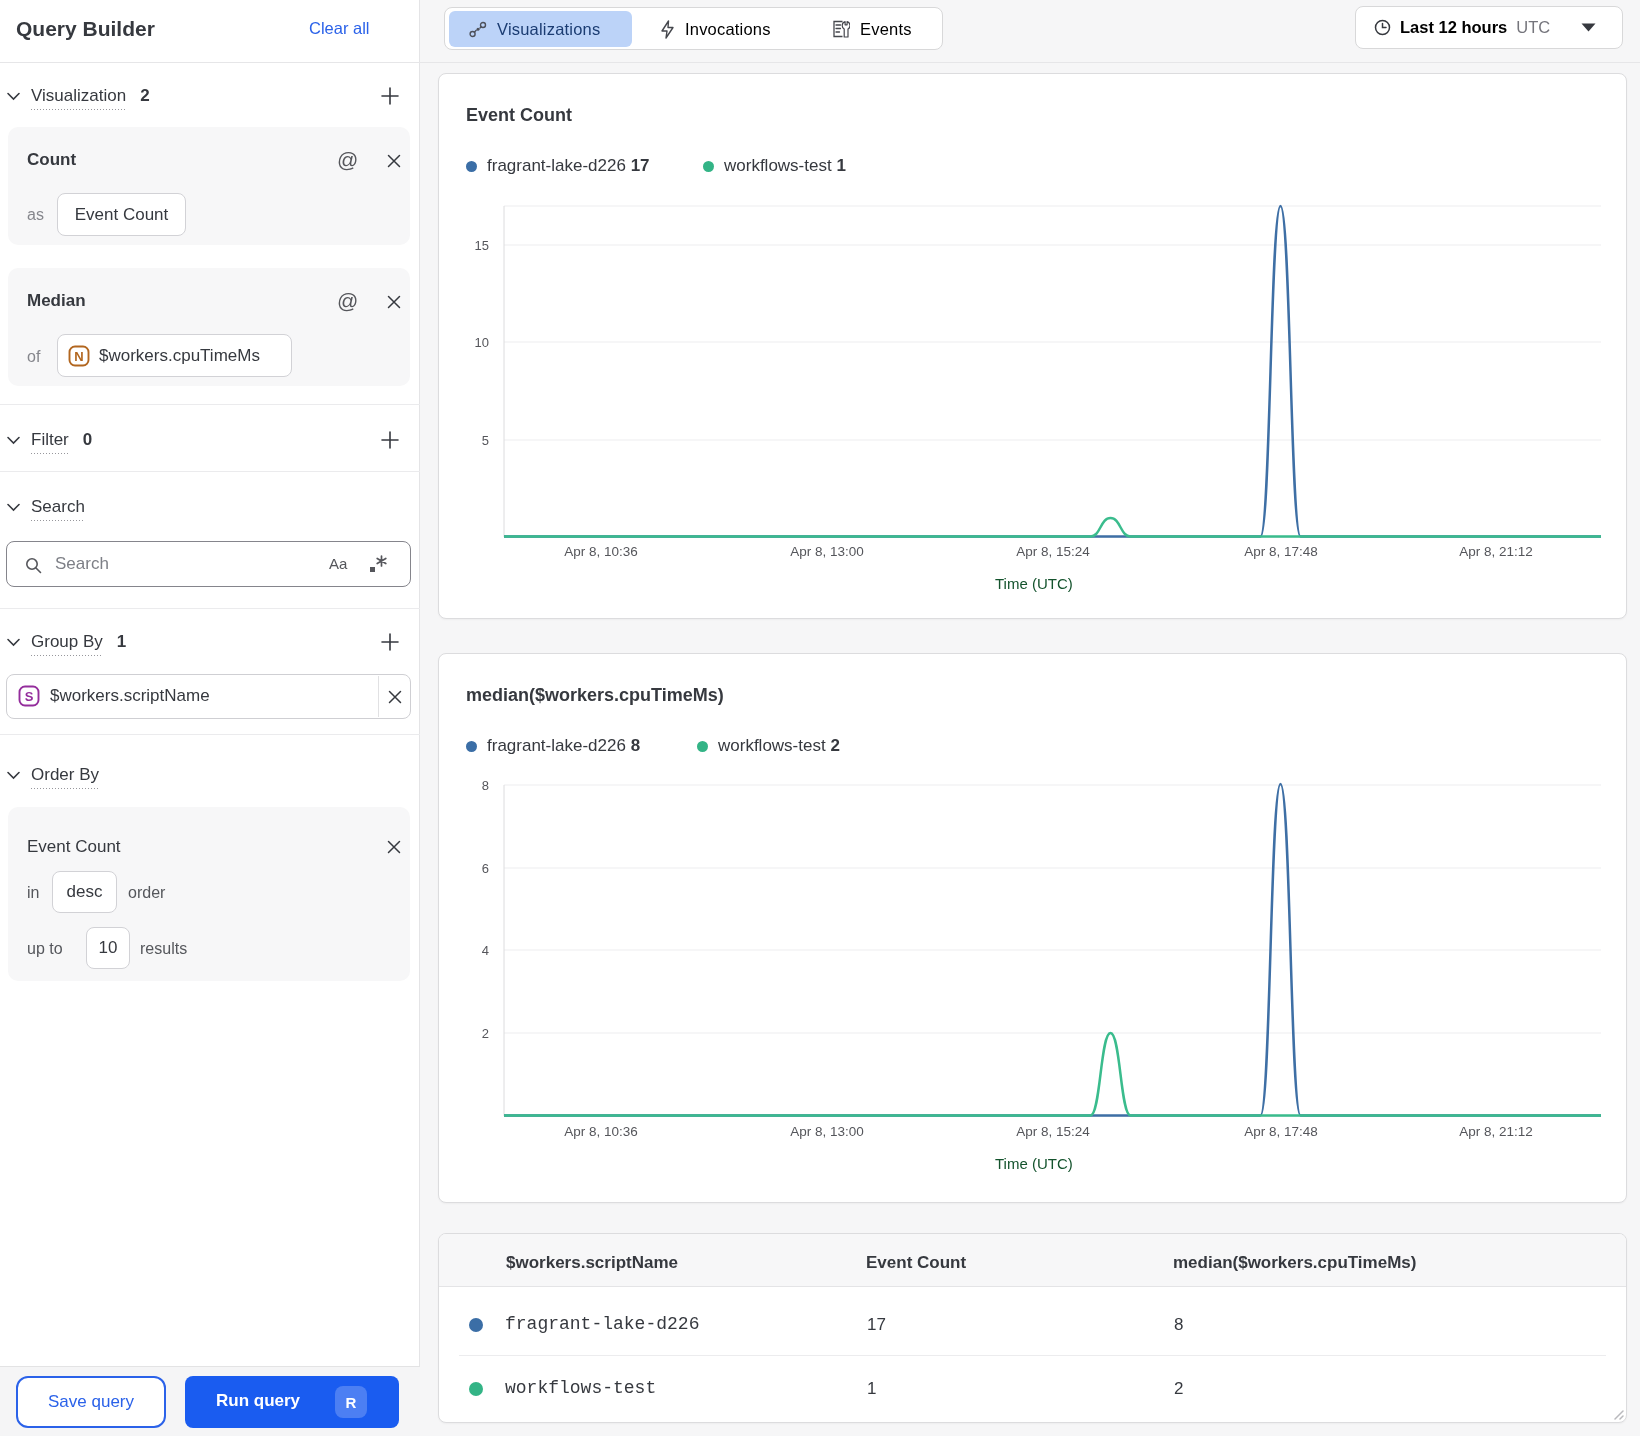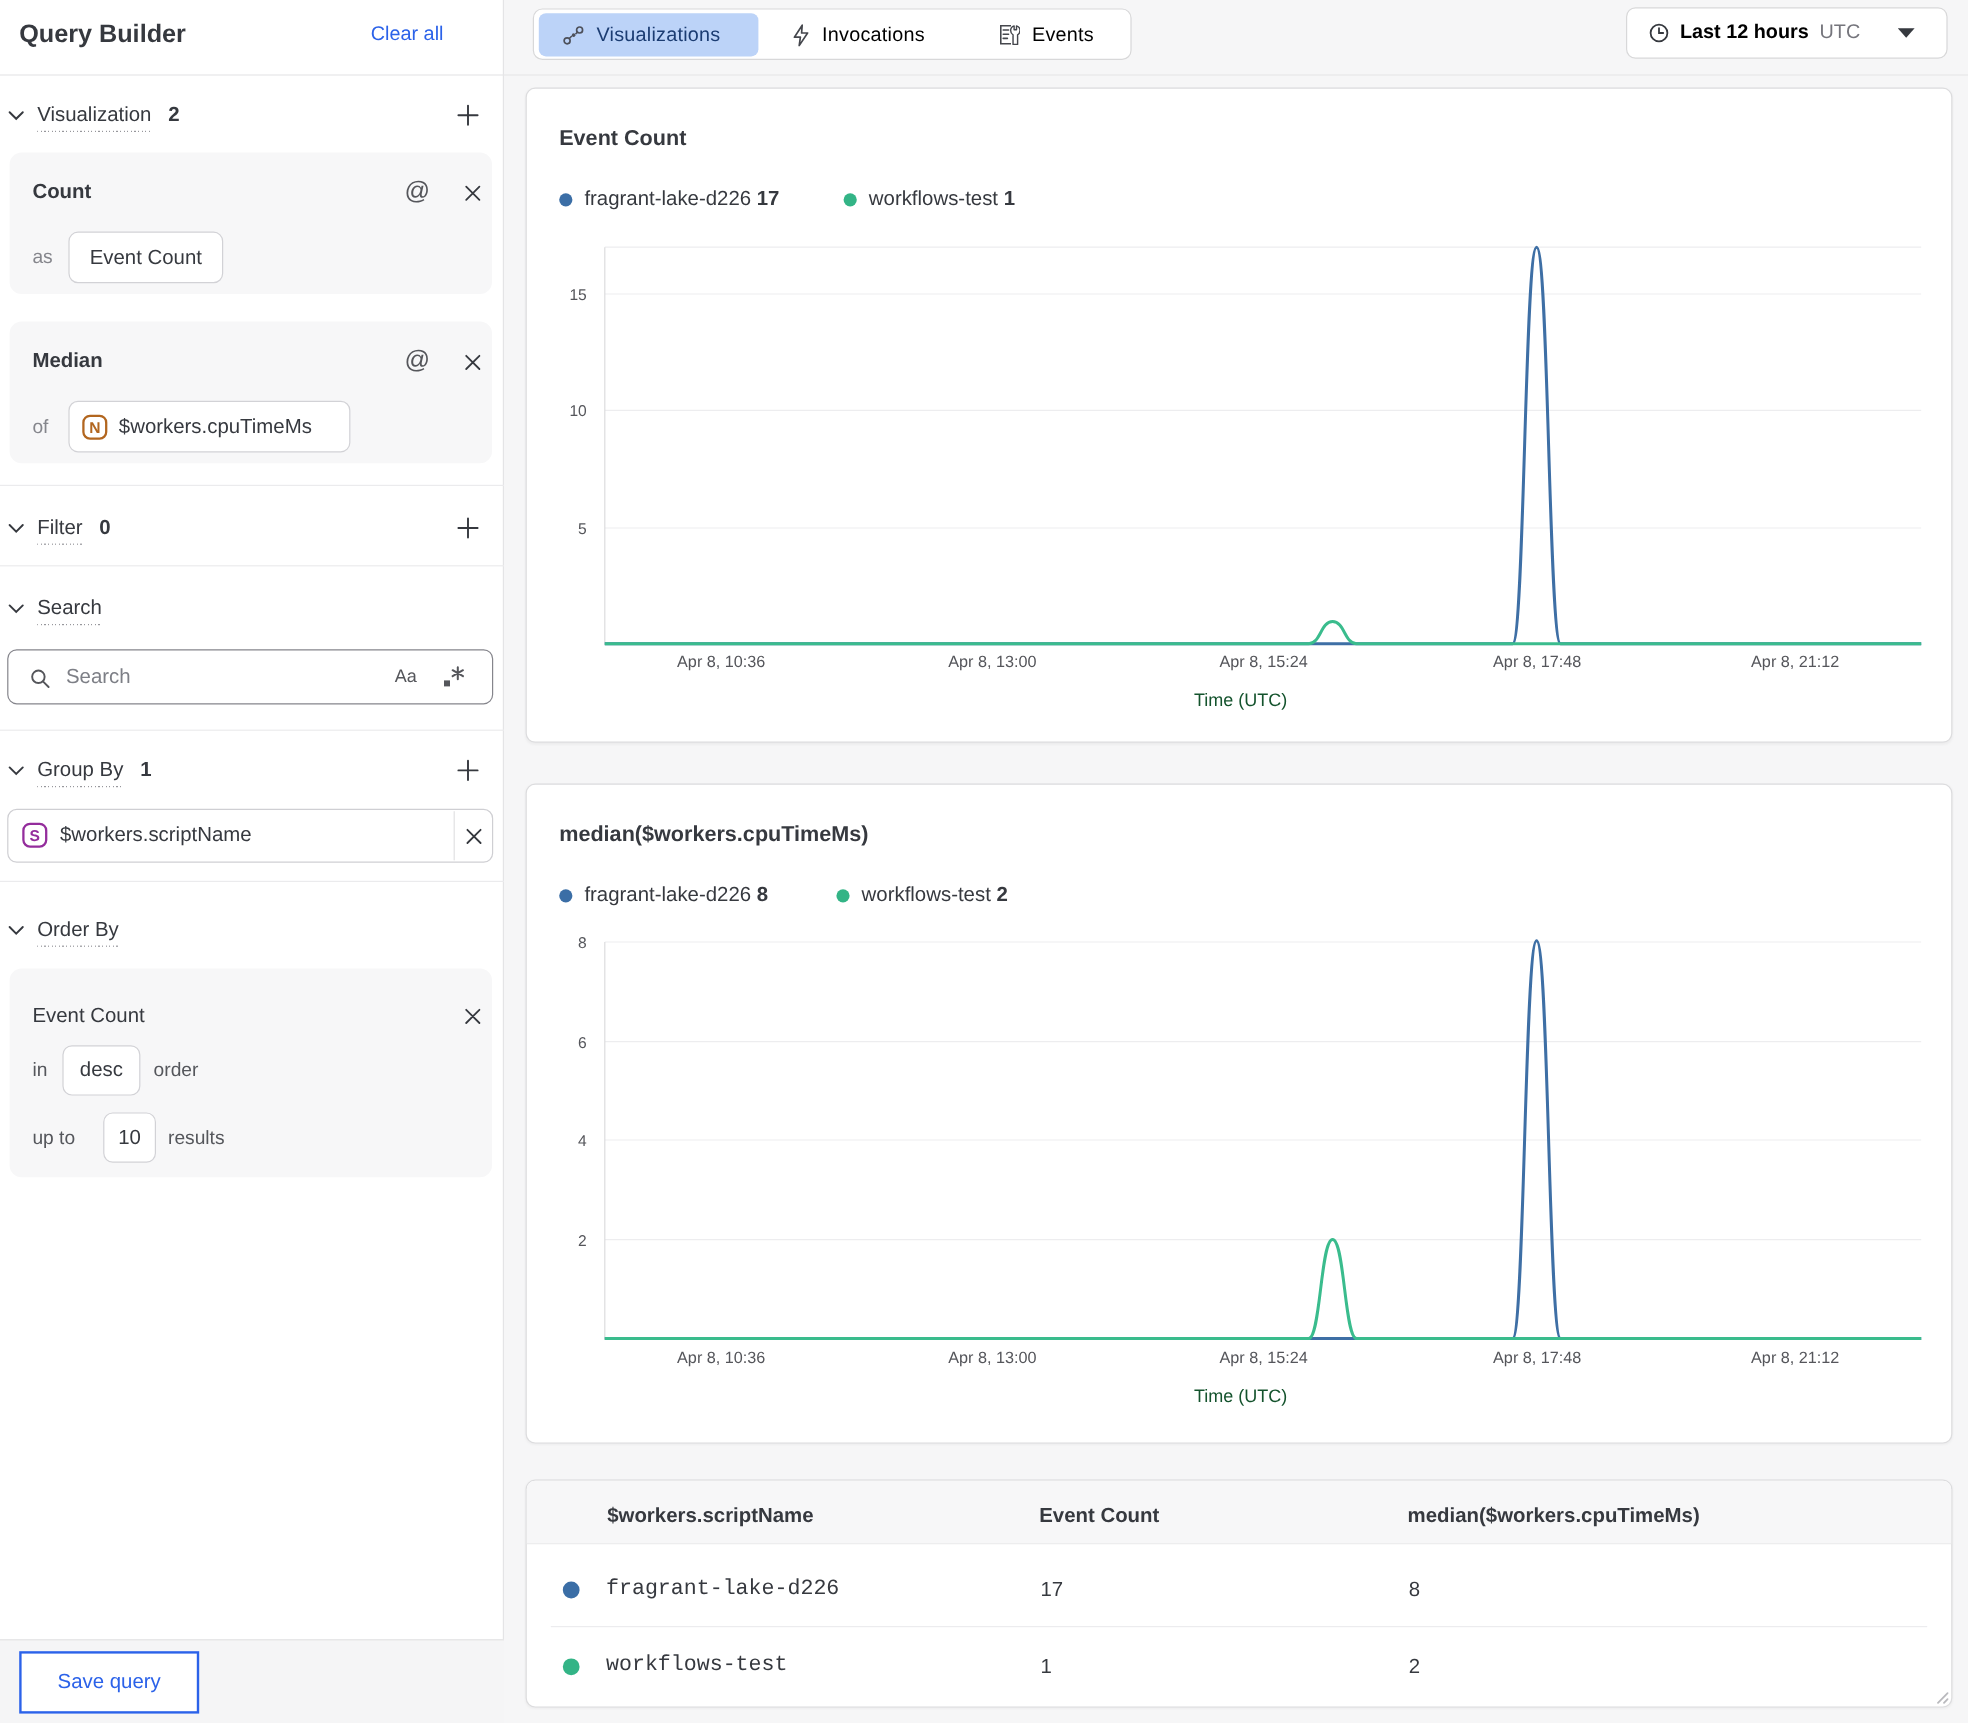--- a/index.html
+++ b/index.html
@@ -18,21 +18,21 @@
 .gcard { position:absolute; left:8px; width:402px; background:#f7f7f8; border-radius:10px; }
 .cardtitle { position:absolute; left:19px; font-size:17px; font-weight:600; color:#36393f; }
 .aticon { position:absolute; font-size:21px; color:#55565b; }
 .xicon { position:absolute; }
 .graytext { font-size:16px; color:#85868c; }
 .darktext { font-size:16px; color:#55575c; }
 .wbox { position:absolute; background:#fff; border:1px solid #d2d2d6; border-radius:8px; display:flex; align-items:center; justify-content:center; font-size:17px; color:#36393f; }
 .searchbox { position:absolute; left:6px; width:405px; height:46px; background:#fff; border:1px solid #85858c; border-radius:8px; }
 .gbcard { position:absolute; left:6px; width:405px; height:45px; background:#fff; border:1px solid #cfcfd3; border-radius:8px; }
 .bottombar { position:absolute; left:0; top:1366px; width:420px; height:70px; background:#f5f5f6; border-top:1px solid #e3e3e4; }
-.savebtn { position:absolute; left:16px; top:9px; width:150px; height:52px; border:2px solid #2b62e9; border-radius:0; background:#fff; color:#2b62e9; font-size:17px; font-weight:500; display:flex; align-items:center; justify-content:center; }
+.savebtn { position:absolute; left:16px; top:9px; width:150px; height:52px; border:2px solid #2b62e9; border-radius:12px; background:#fff; color:#2b62e9; font-size:17px; font-weight:500; display:flex; align-items:center; justify-content:center; }
 .runbtn { position:absolute; left:185px; top:9px; width:214px; height:52px; border-radius:8px; background:#1a5cf0; color:#fff; font-size:17px; font-weight:600; }
 .rbadge { display:inline-flex; width:32px; height:32px; background:rgba(255,255,255,0.22); border-radius:8px; align-items:center; justify-content:center; font-size:15px; font-weight:600; }
 .tabbar { position:absolute; left:444px; top:7px; width:499px; height:43px; background:#fff; border:1px solid #d8d8d9; border-radius:8px; }
 .tab { position:absolute; top:3px; height:36px; display:flex; align-items:center; gap:10px; border-radius:6px; font-size:16.5px; font-weight:500; color:#000000; letter-spacing:0.2px; }
 .tab.sel { background:#bcd3f8; color:#1b3c72; }
 .timebtn { position:absolute; left:1355px; top:6px; width:268px; height:43px; background:#fff; border:1px solid #d8d8d9; border-radius:8px; display:flex; align-items:center; padding:0 26px 0 18px; gap:9px; }
 .card { position:absolute; left:438px; width:1189px; background:#fff; border:1px solid #dcdcde; border-radius:8px; box-shadow:0 1px 2px rgba(0,0,0,0.04); }
 .ctitle { position:absolute; left:27px; font-size:18px; font-weight:700; color:#36393f; }
 .litem { position:absolute; display:flex; align-items:center; gap:10px; font-size:17px; color:#36393f; }
 .ldot { width:11px; height:11px; border-radius:50%; }
@@ -267,14 +267,18 @@
     <div class="abs" style="left:30px; top:148px; width:14px; height:14px; border-radius:50%; background:#33b486;"></div>
     <div class="abs mono" style="left:66px; top:144px;">workflows-test</div>
     <div class="abs" style="left:428px; top:145px; font-size:17px;">1</div>
     <div class="abs" style="left:735px; top:145px; font-size:17px;">2</div>
     <svg class="abs" style="right:2px; bottom:2px;" width="12" height="12" viewBox="0 0 12 12">
         <path d="M11 3 L3 11 M11 8 L8 11" stroke="#b9b9bd" stroke-width="1.5" stroke-linecap="round"></path>
       </svg>
   </div>
   <div class="bottombar">
     <div class="savebtn">Save query</div>
+    <div class="runbtn">
+        <span style="position:absolute; left:31px; top:15px;">Run query</span>
+        <span class="rbadge" style="position:absolute; left:150px; top:10px;">R</span>
+      </div>
   </div>
 </div>
 
 </body></html>

